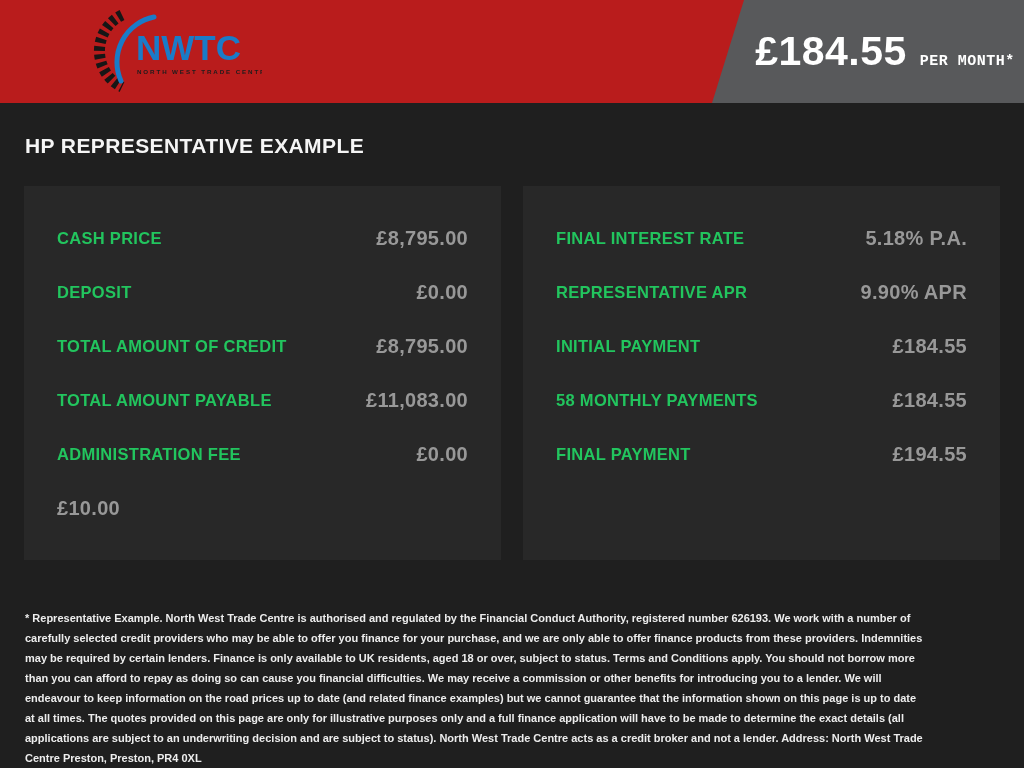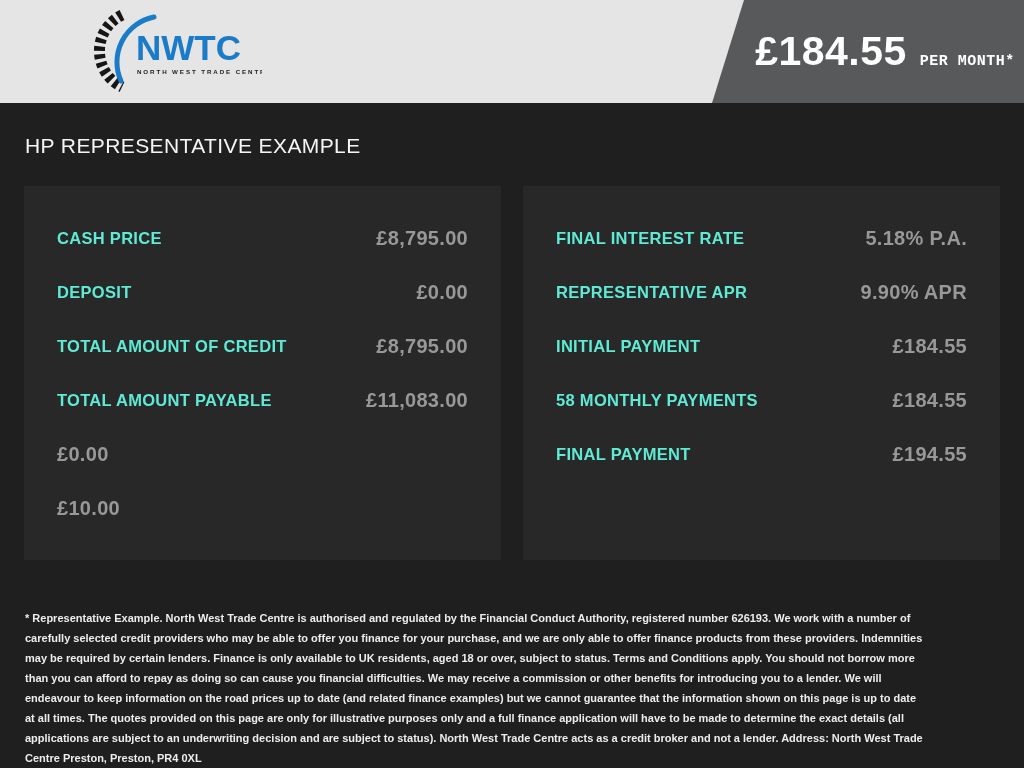--- a/index.html
+++ b/index.html
@@ -7,21 +7,21 @@
     width: 1024px; height: 768px;
     overflow: hidden;
     background: #1f1f1f;
     font-family: "Liberation Sans", sans-serif;
   }
 
   
   .site-header {
     position: relative;
     width: 100%; height: 103px;
-    background: #e5e5e5;
+    background: #b91c1c;
     padding-left: 10px;
   }
   .logo {
     position: absolute;
     left: 92px; top: 10px;
     width: 170px; height: 82px;
     cursor: pointer;
   }
   .price-ribbon {
     position: absolute;
@@ -47,42 +47,42 @@
     font-size: 15px;
     font-weight: bold;
     letter-spacing: 0.5px;
     font-family: Liberation Mono, monospace;
   }
 
   
   .page-title {
     color: #f5f5f5;
     font-size: 21px;
-    font-weight: normal;
+    font-weight: bold;
     letter-spacing: 0.4px;
     margin: 31px 6px 28px 25px;
   }
   .panels {
     display: flex;
     gap: 22px;
     margin: 0 24px;
   }
   .panel {
     flex: 1;
     background: #282828;
     padding: 25px 33px;
   }
   .finance-row {
     height: 54px;
     display: flex;
     justify-content: space-between;
     align-items: center;
   }
   .row-label {
-    color: #5eead4;
+    color: #22c55e;
     font-size: 16.5px;
     font-weight: bold;
     letter-spacing: 0.3px;
     white-space: nowrap;
   }
   .row-value {
     color: #989898;
     font-size: 20px;
     font-weight: bold;
     letter-spacing: 0.3px;
@@ -138,20 +138,21 @@
       </div>
       <div class="finance-row">
         <span class="row-label">TOTAL AMOUNT OF CREDIT</span>
         <span class="row-value">£8,795.00</span>
       </div>
       <div class="finance-row">
         <span class="row-label">TOTAL AMOUNT PAYABLE</span>
         <span class="row-value">£11,083.00</span>
       </div>
       <div class="finance-row">
+        <span class="row-label">ADMINISTRATION FEE</span>
         <span class="row-value">£0.00</span>
       </div>
       <div class="finance-row">
         <span class="row-value">£10.00</span>
       </div>
     </section>
 
     <section class="panel">
       <div class="finance-row">
         <span class="row-label">FINAL INTEREST RATE</span>

